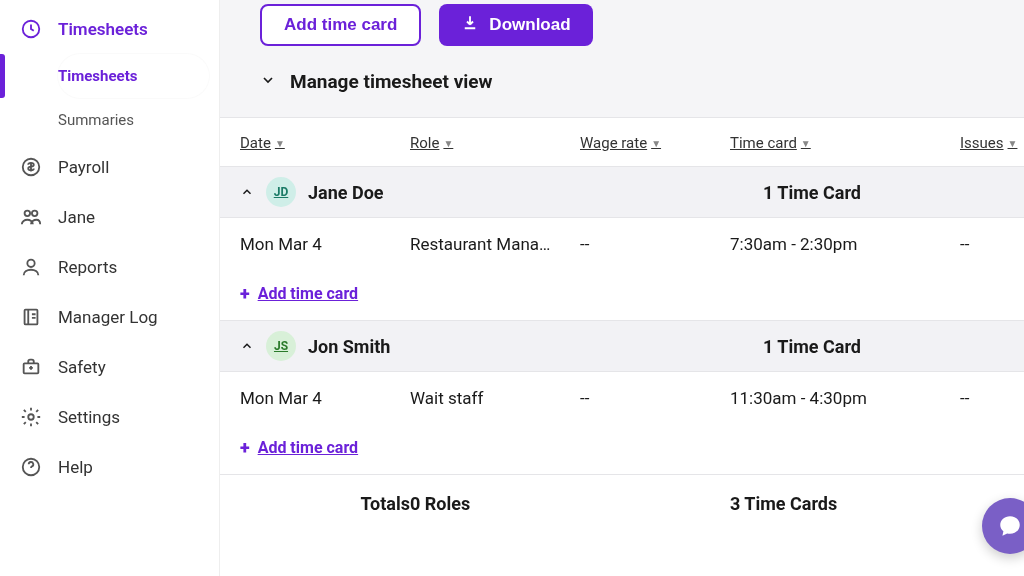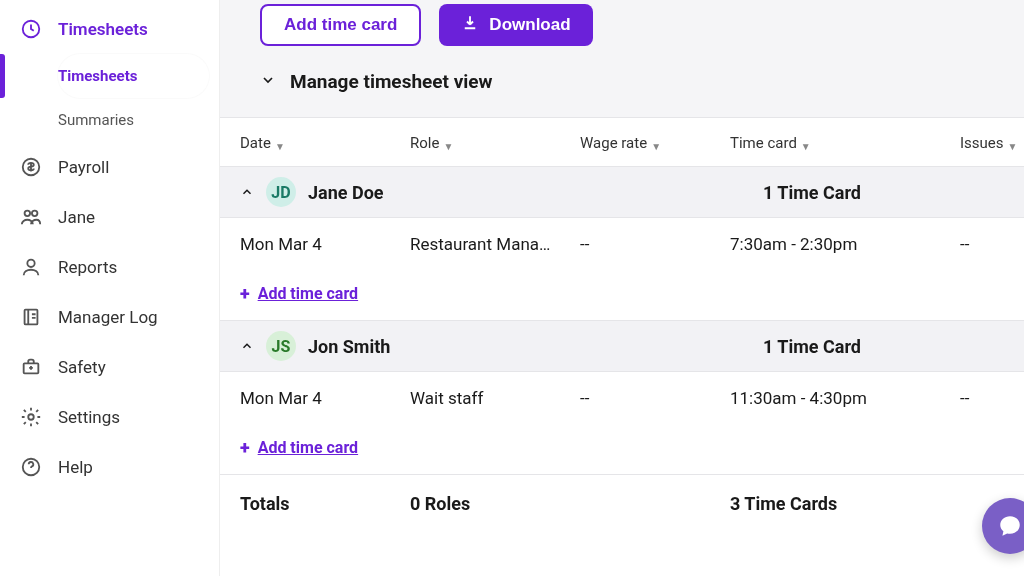--- a/index.html
+++ b/index.html
@@ -42,46 +42,46 @@
     display: inline-flex; align-items: center; gap: 10px;
     height: 42px; padding: 0 22px; border-radius: 8px;
     font-size: 17px; font-weight: 700; cursor: pointer; border: none;
   }
   .btn-outline { background: #fff; color: #6b21d9; border: 2px solid #6b21d9; }
   .btn-primary { background: #6b21d9; color: #fff; }
   .manage-row { display: flex; align-items: center; gap: 14px; padding: 6px 40px 24px 40px; font-size: 19px; font-weight: 700; cursor: pointer; }
   .table-wrap { flex: 1; background: #fff; border-top: 1px solid #e5e5e8; display: flex; flex-direction: column; }
   .thead, .trow { display: grid; grid-template-columns: 170px 170px 150px 230px 80px; align-items: center; }
   .thead { padding: 16px 20px 14px 20px; font-size: 15px; color: #333; border-bottom: 1px solid #e5e5e8; }
-  .th { display: flex; align-items: flex-end; gap: 4px; cursor: pointer; }
+  .th { display: flex; align-items: center; gap: 4px; cursor: pointer; text-decoration: underline; }
   .th .caret { font-size: 10px; color: #888; }
   .group-header {
     display: grid; grid-template-columns: 170px 170px 150px 230px 80px;
     align-items: center; background: #f2f2f5; border-bottom: 1px solid #e5e5e8;
     padding: 10px 20px; font-size: 18px; font-weight: 700;
   }
   .gh-left { display: flex; align-items: center; gap: 12px; grid-column: 1 / span 3; }
   .chev-up { width: 14px; height: 14px; display: flex; align-items: center; justify-content: center; cursor: pointer; }
   .avatar {
     width: 30px; height: 30px; border-radius: 50%; display: flex; align-items: center; justify-content: center;
-    font-size: 16px; font-weight: 700;
+    font-size: 12px; font-weight: 700; text-decoration: underline;
   }
   .avatar.jd { background: #cfeee8; color: #1a7a66; }
   .avatar.js { background: #d8f0d8; color: #2a7a2a; }
   .gh-count { grid-column: 4; font-weight: 700; margin-left: 33px; }
   .trow { padding: 16px 20px; font-size: 17px; border-bottom: 1px solid transparent; }
   .trow .cell { overflow: hidden; text-overflow: ellipsis; white-space: nowrap; }
   .add-row {
     display: flex; align-items: center; gap: 8px; padding: 12px 20px 16px 20px;
     color: #6b21d9; font-weight: 700; font-size: 16px; border-bottom: 1px solid #e5e5e8;
   }
   .add-row span { text-decoration: underline; cursor: pointer; }
   .add-row .plus { font-size: 18px; font-weight: 900; text-decoration: none; }
   .totals { display: grid; grid-template-columns: 170px 170px 150px 230px 80px; padding: 18px 20px; font-size: 18px; font-weight: 700; border-top: 1px solid #e5e5e8; }
-  .totals .t-label { padding-right: 40px; }
+  .totals .t-label { text-align: right; }
   
   .intercom {
     position: absolute; right: 22px; bottom: 22px;
     width: 56px; height: 56px; border-radius: 50%; background: #7a5fc6;
     display: flex; align-items: center; justify-content: center; color: #fff;
     box-shadow: 0 4px 12px rgba(0,0,0,0.2); cursor: pointer;
   }
 </style>
 </head>
 <body>

